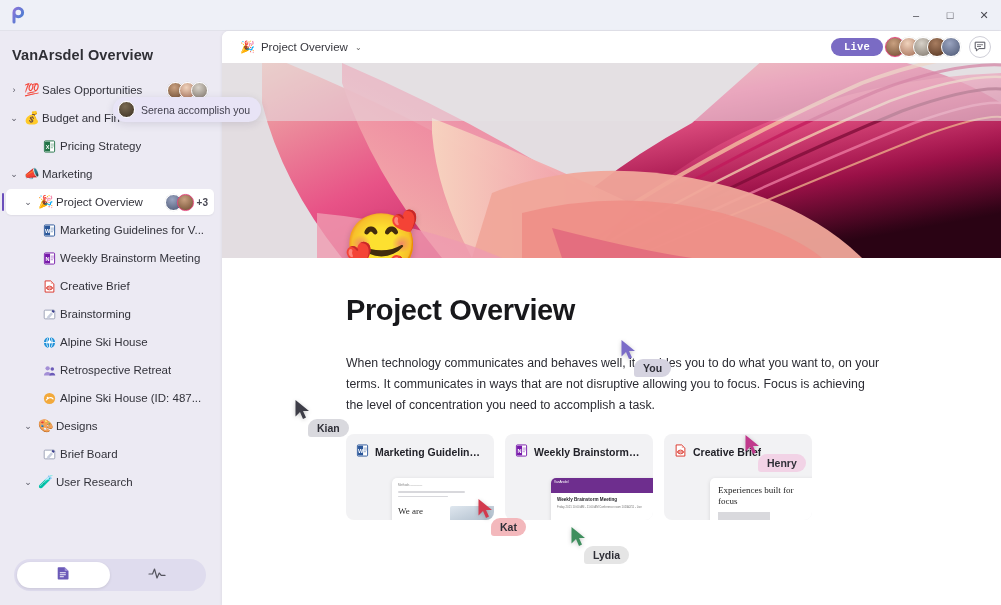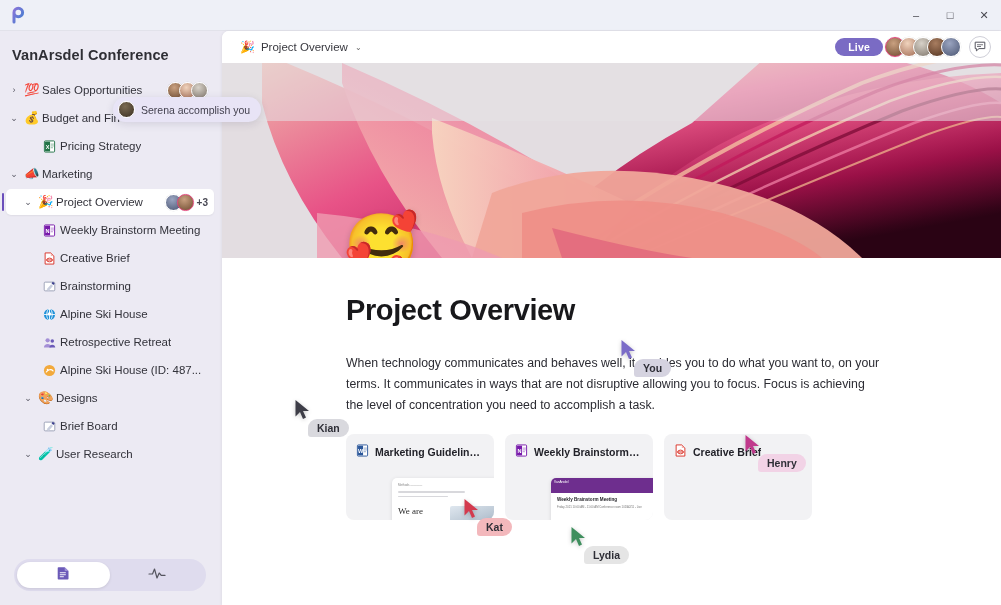--- a/index.html
+++ b/index.html
@@ -109,21 +109,21 @@
   .tabitem {
     display: flex; align-items: center; gap: 6px; font-size: 11.5px; color: #38383f;
     padding: 4px 8px; border-radius: 5px;
   }
   .tab-chev { font-size: 8px; color: #666; margin-left: 1px; }
   .topright {
     margin-left: auto; display: flex; align-items: center; gap: 8px;
   }
   .live-badge {
     background: #7a6bc4; color: #fff; font-size: 10.5px; font-weight: 600;
-    border-radius: 11px; padding: 3px 13px; letter-spacing: .2px;
+    border-radius: 11px; padding: 3px 13px; letter-spacing: .2px; font-family: Liberation Mono, monospace;
   }
   .pres { display: flex; align-items: center; }
   .pres .av { width: 20px; height: 20px; margin-left: -6px; }
   .chatbtn {
     width: 22px; height: 22px; border-radius: 50%; border: 1px solid #cfcfd8;
     display: flex; align-items: center; justify-content: center; color: #55555f;
   }
 
   
   .hero {
@@ -206,21 +206,21 @@
       </svg>
     </div>
     <div class="winctl">
       <div class="winbtn">–</div>
       <div class="winbtn">□</div>
       <div class="winbtn close">✕</div>
     </div>
   </div>
 
   <div class="sidebar">
-    <div class="ws-title">VanArsdel Conference</div>
+    <div class="ws-title">VanArsdel Overview</div>
     <div class="tree" id="tree">
         <div class="row lvl1">
           <div class="chev">›</div>
           <div class="emoji">💯</div>
           <div class="lbl">Sales Opportunities</div>
           <div class="avgrp">
             <div class="av" style="background: radial-gradient(circle at 42% 30%, rgb(201, 160, 128), rgb(109, 74, 47));"></div>
             <div class="av" style="background: radial-gradient(circle at 42% 30%, rgb(240, 211, 189), rgb(160, 106, 82));"></div>
             <div class="av" style="background: radial-gradient(circle at 42% 30%, rgb(215, 209, 200), rgb(126, 117, 106));"></div>
           </div>
@@ -250,20 +250,33 @@
         </div>
         <div class="row lvl2 selected">
           <div class="chev">⌄</div>
           <div class="emoji">🎉</div>
           <div class="lbl">Project Overview</div>
           <div class="avgrp">
             <div class="av" style="background: radial-gradient(circle at 42% 30%, rgb(154, 164, 192), rgb(74, 85, 114));"></div>
             <div class="av ring-red" style="background: radial-gradient(circle at 42% 30%, rgb(201, 160, 128), rgb(109, 74, 47));"></div>
             <span class="plus">+3</span>
           </div>
+        </div>
+        <div class="row lvl3">
+          <div class="ficon">
+            <svg width="13" height="13" viewBox="0 0 14 14">
+      <rect x="1.5" y="1" width="11" height="12" rx="1" fill="#fff" stroke="#2b579a" stroke-width="1"></rect>
+      <rect x="2.2" y="1.8" width="5.4" height="10.4" fill="#2b579a"></rect>
+      <text x="4.9" y="9.2" font-size="6" fill="#fff" text-anchor="middle" font-family="Liberation Sans, sans-serif" font-weight="bold">W</text>
+      <rect x="8.3" y="4" width="3.4" height=".8" fill="#2b579a" opacity=".65"></rect>
+      <rect x="8.3" y="6" width="3.4" height=".8" fill="#2b579a" opacity=".65"></rect>
+      <rect x="8.3" y="8" width="2.4" height=".8" fill="#2b579a" opacity=".65"></rect>
+    </svg>
+          </div>
+          <div class="lbl">Marketing Guidelines for V...</div>
         </div>
         <div class="row lvl3">
           <div class="ficon">
             <svg width="13" height="13" viewBox="0 0 14 14">
       <rect x="1.5" y="1" width="11" height="12" rx="1" fill="#fff" stroke="#7719aa" stroke-width="1"></rect>
       <rect x="2.2" y="1.8" width="5.4" height="10.4" fill="#7719aa"></rect>
       <text x="4.9" y="9.2" font-size="6" fill="#fff" text-anchor="middle" font-family="Liberation Sans, sans-serif" font-weight="bold">N</text>
       <rect x="8.3" y="4" width="3.4" height=".8" fill="#7719aa" opacity=".65"></rect>
       <rect x="8.3" y="6" width="3.4" height=".8" fill="#7719aa" opacity=".65"></rect>
       <rect x="8.3" y="8" width="2.4" height=".8" fill="#7719aa" opacity=".65"></rect>
@@ -498,20 +511,27 @@
           <div class="card">
             <div class="card-head">
        <span><svg width="13" height="13" viewBox="0 0 14 14">
                   <path d="M2.3 1h6.1l3.3 3.2v8.8H2.3z" fill="#fff" stroke="#d93025" stroke-width="1"></path>
                   <path d="M8.4 1l3.3 3.2H8.4z" fill="#f3b5b0"></path>
                   <ellipse cx="7" cy="8.6" rx="3" ry="2" fill="none" stroke="#d93025" stroke-width="1"></ellipse>
                   <rect x="3.4" y="8.1" width="7.2" height="1" fill="#d93025"></rect>
                 </svg></span>
        <span class="card-title">Creative Brief</span>
      </div>
+            <div class="thumb">
+      <div class="th-pdf">
+        <div class="th-pdf-h">Experiences built for focus</div>
+        <div class="th-pdf-block"></div>
+      </div>
+
+    </div>
           </div>
         </div>
     </div>
 
     <div id="cursors">
         <div class="cursor" style="left: 398px; top: 308px;">
           <svg width="17" height="22" viewBox="0 0 17 22">
        <path d="M1.5 1 L1.5 17.5 L6 13 L9 20 L12 18.6 L9 12 L15 12 Z" fill="#7b6cc8"></path>
      </svg>
      <div class="clabel" style="background:#d5d3e0">You</div>
@@ -521,21 +541,21 @@
        <path d="M1.5 1 L1.5 17.5 L6 13 L9 20 L12 18.6 L9 12 L15 12 Z" fill="#3d3d47"></path>
      </svg>
      <div class="clabel" style="background:#d9d9de">Kian</div>
         </div>
         <div class="cursor" style="left: 522px; top: 403px;">
           <svg width="17" height="22" viewBox="0 0 17 22">
        <path d="M1.5 1 L1.5 17.5 L6 13 L9 20 L12 18.6 L9 12 L15 12 Z" fill="#c0398c"></path>
      </svg>
      <div class="clabel" style="background:#f2d3e6">Henry</div>
         </div>
-        <div class="cursor" style="left: 241px; top: 467px;">
+        <div class="cursor" style="left: 255px; top: 467px;">
           <svg width="17" height="22" viewBox="0 0 17 22">
        <path d="M1.5 1 L1.5 17.5 L6 13 L9 20 L12 18.6 L9 12 L15 12 Z" fill="#d33a4e"></path>
      </svg>
      <div class="clabel" style="background:#f3b8bc">Kat</div>
         </div>
         <div class="cursor" style="left: 348px; top: 495px;">
           <svg width="17" height="22" viewBox="0 0 17 22">
        <path d="M1.5 1 L1.5 17.5 L6 13 L9 20 L12 18.6 L9 12 L15 12 Z" fill="#3f8f5e"></path>
      </svg>
      <div class="clabel" style="background:#e5e5e5">Lydia</div>

